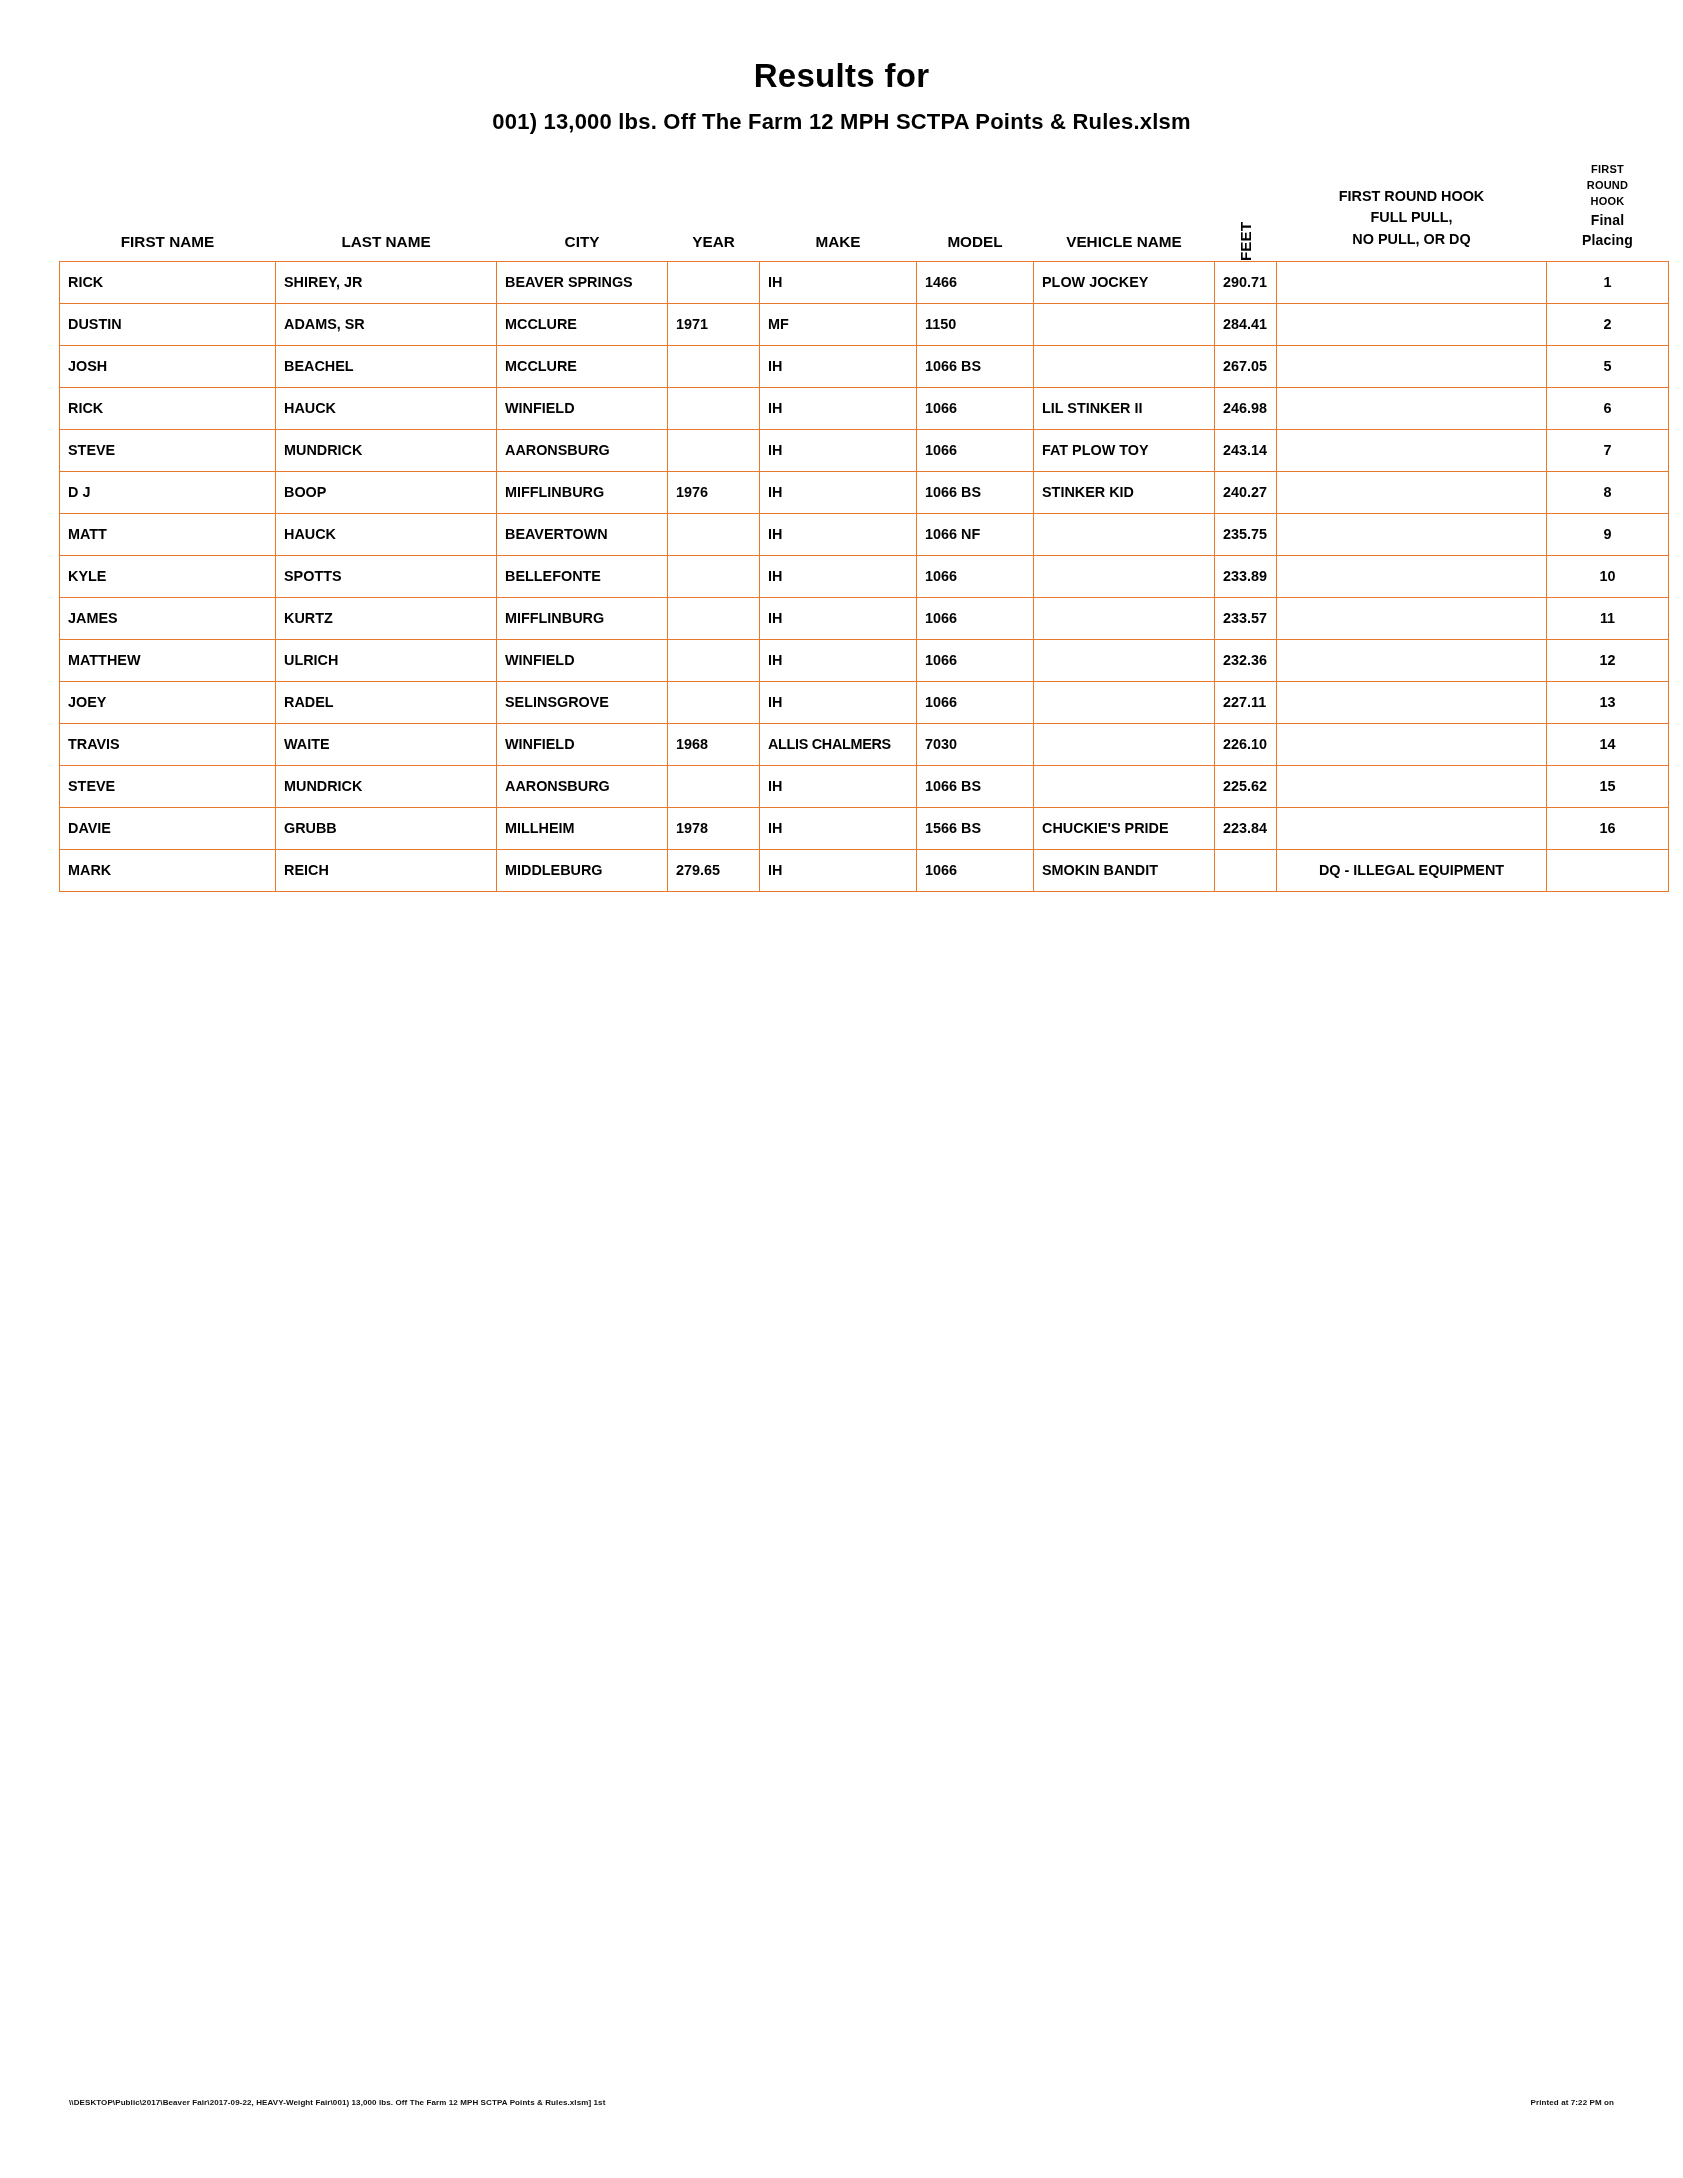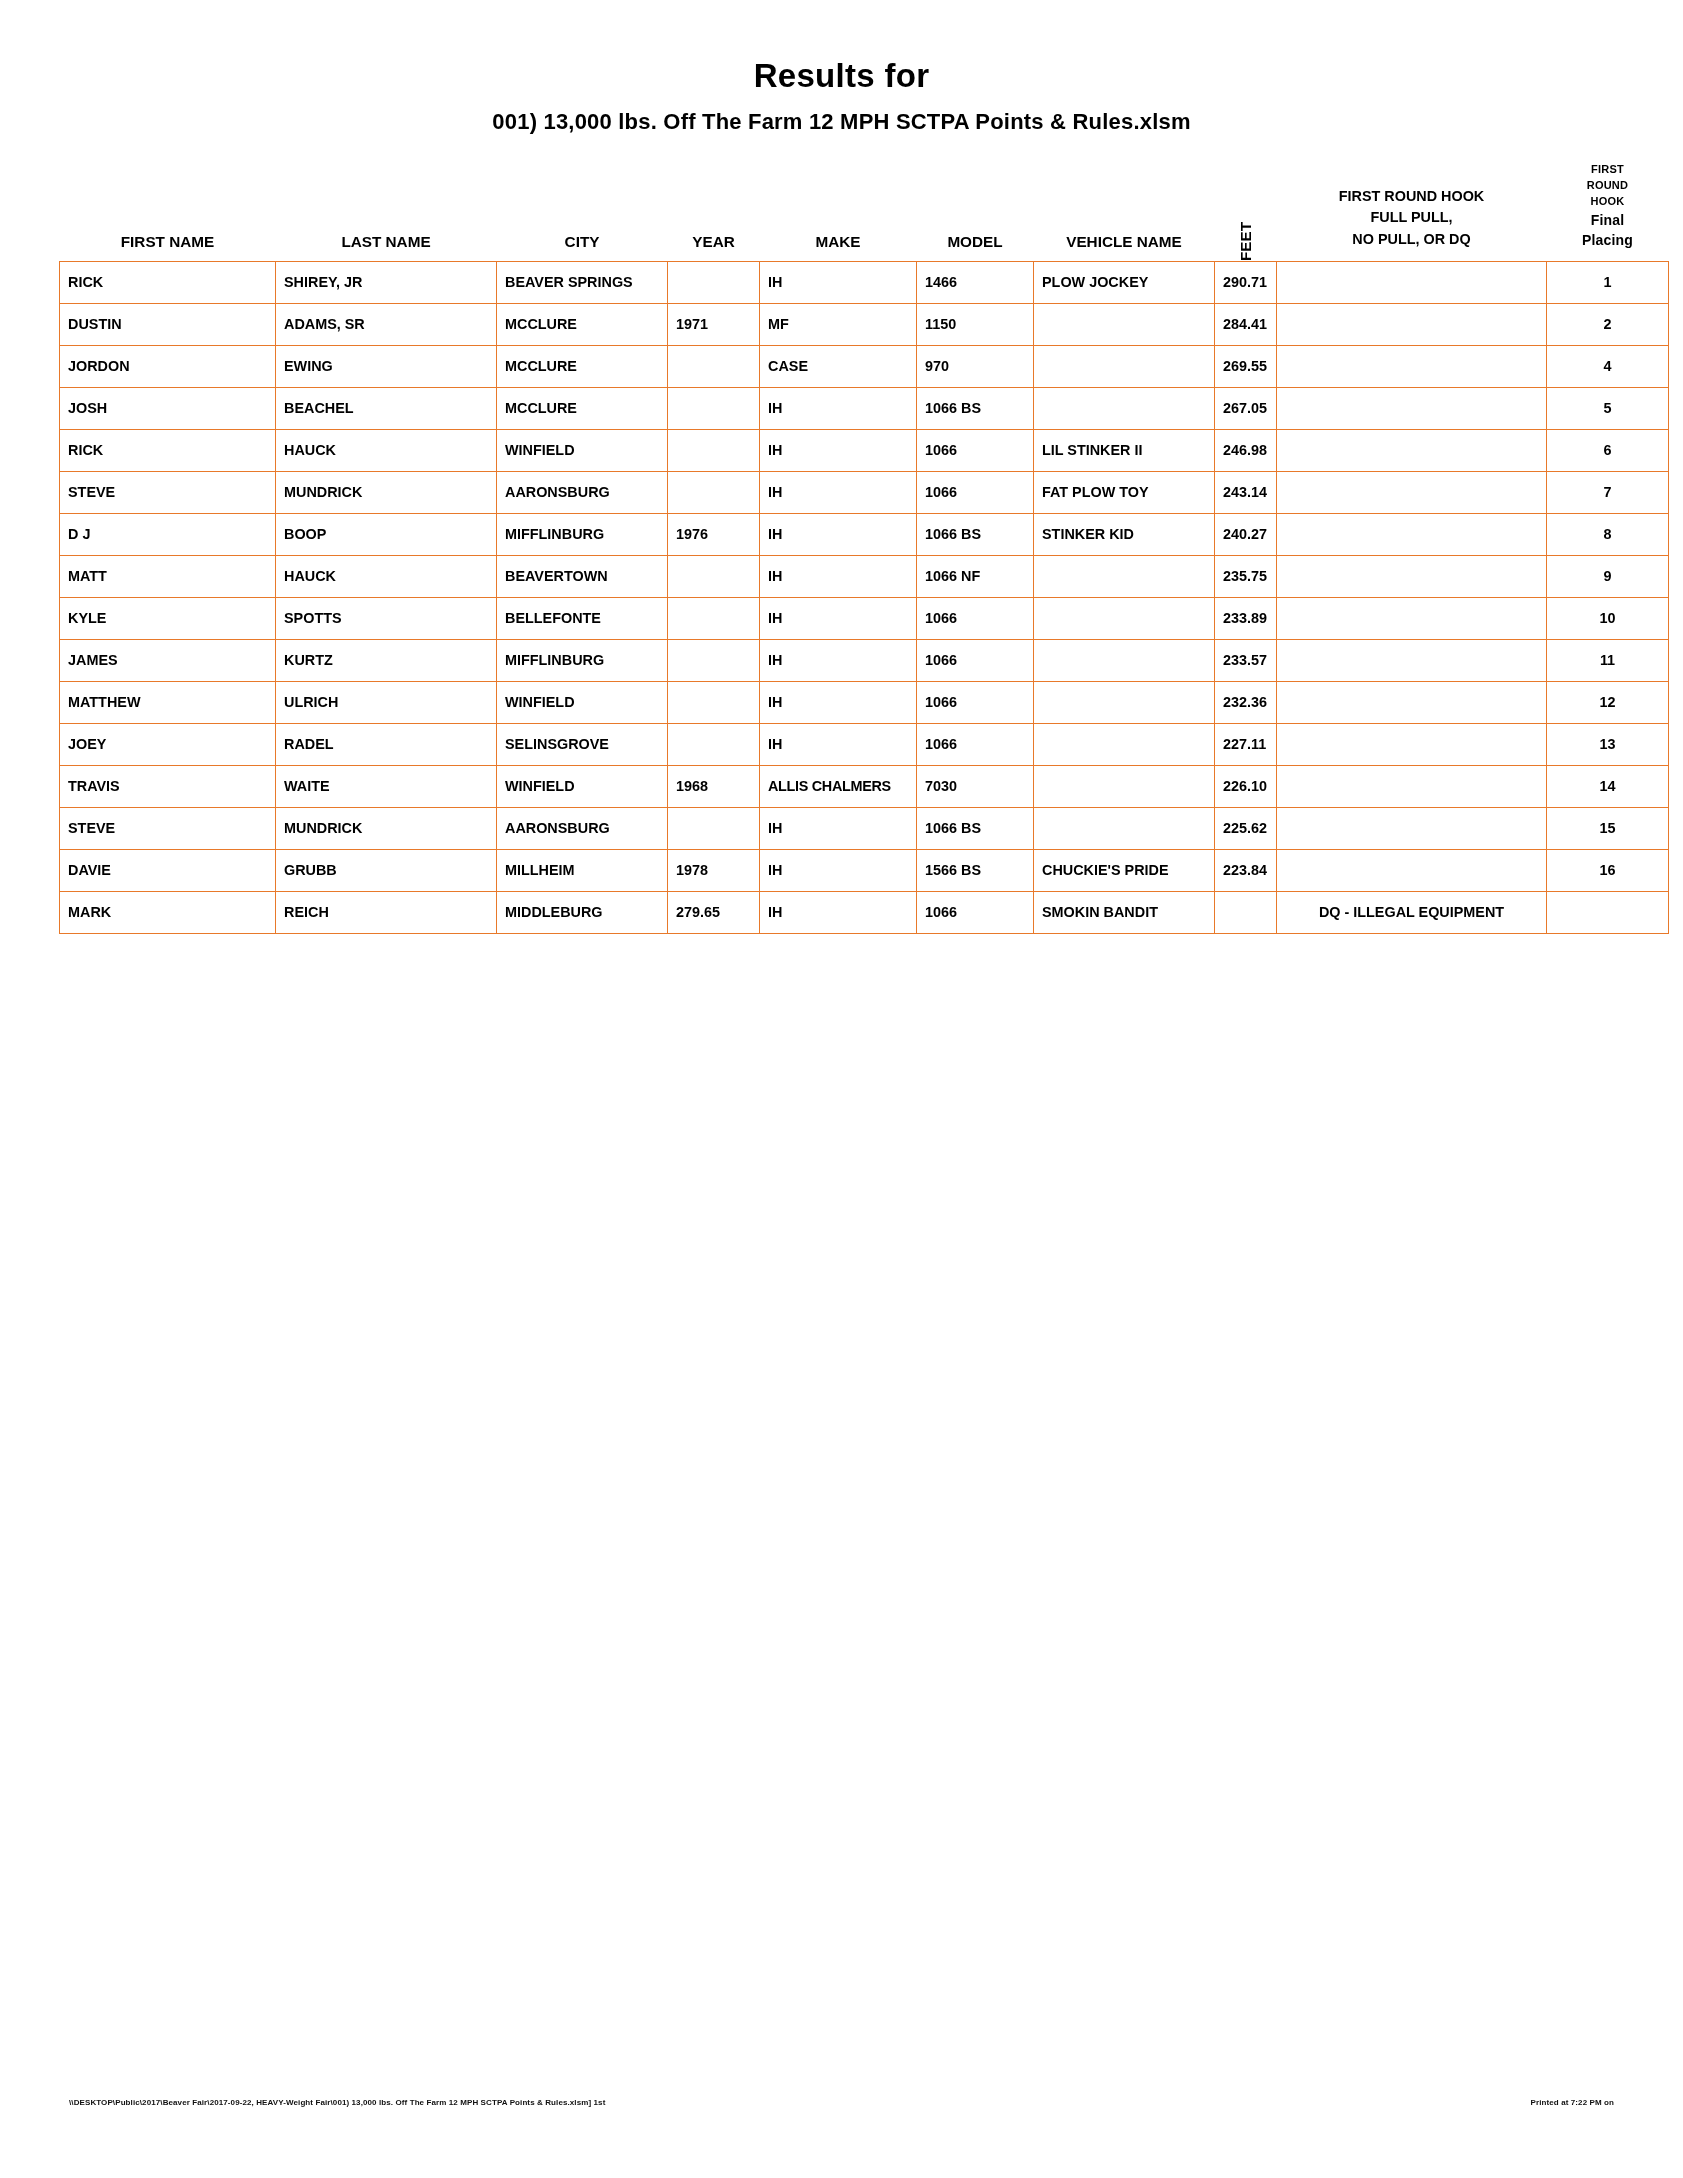--- a/index.html
+++ b/index.html
@@ -195,32 +195,20 @@
           <td class="c-city">MCCLURE</td>
           <td class="c-year">1971</td>
           <td class="c-make">MF</td>
           <td class="c-model">1150</td>
           <td class="c-vehicle"></td>
           <td class="c-feet">284.41</td>
           <td class="c-hook"></td>
           <td class="c-placing">2</td>
         </tr>
         <tr>
-          <td class="c-first">JORDON</td>
-          <td class="c-last">EWING</td>
-          <td class="c-city">MCCLURE</td>
-          <td class="c-year"></td>
-          <td class="c-make">CASE</td>
-          <td class="c-model">970</td>
-          <td class="c-vehicle"></td>
-          <td class="c-feet">269.55</td>
-          <td class="c-hook"></td>
-          <td class="c-placing">4</td>
-        </tr>
-        <tr>
           <td class="c-first">JOSH</td>
           <td class="c-last">BEACHEL</td>
           <td class="c-city">MCCLURE</td>
           <td class="c-year"></td>
           <td class="c-make">IH</td>
           <td class="c-model">1066 BS</td>
           <td class="c-vehicle"></td>
           <td class="c-feet">267.05</td>
           <td class="c-hook"></td>
           <td class="c-placing">5</td>

